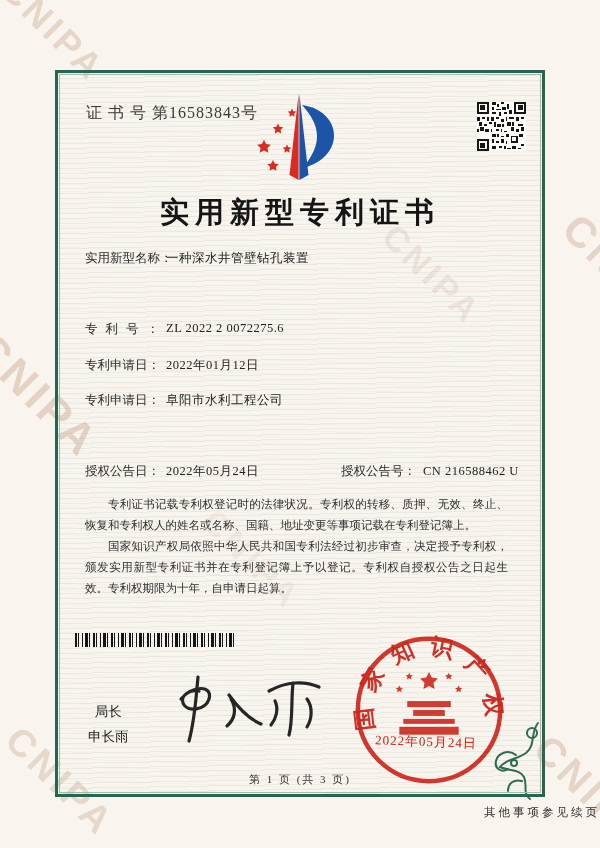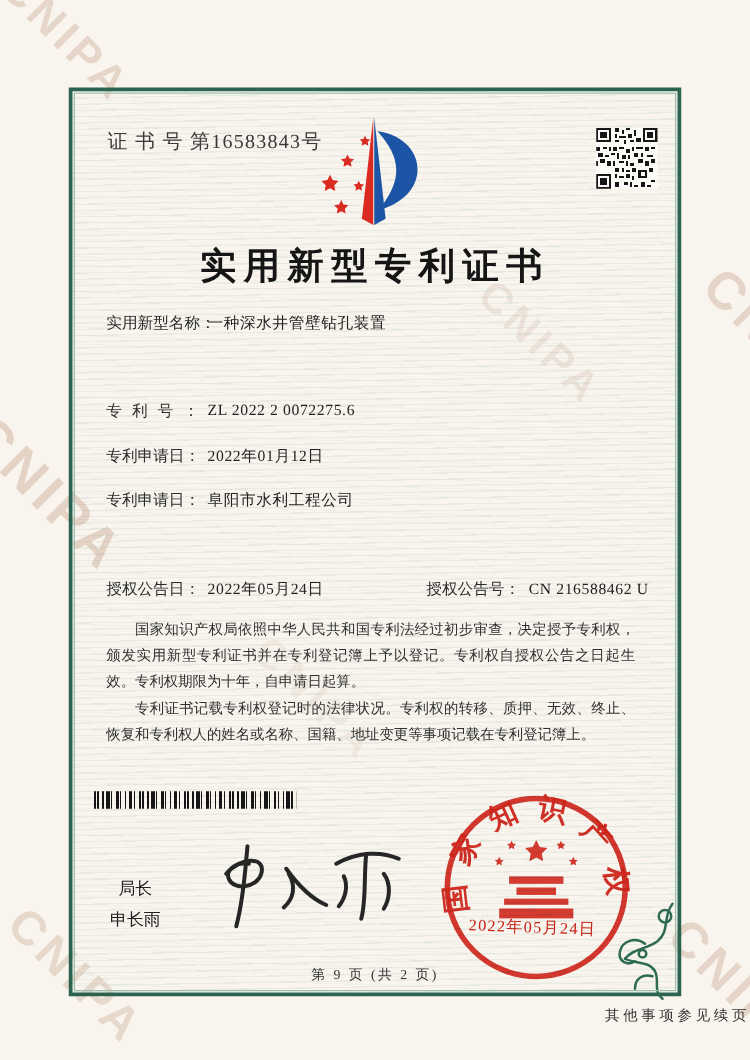--- a/index.html
+++ b/index.html
@@ -118,22 +118,22 @@
       <span class="flabel">专利申请日：</span><span class="fvalue">阜阳市水利工程公司</span>
     </div>
     <div class="frow" style="top:390px">
       <span class="flabel">授权公告日：</span><span class="fvalue">2022年05月24日</span>
       <span class="grant-col2">
         <span>授权公告号：</span><span class="fvalue">CN 216588462 U</span>
       </span>
     </div>
 
     <div class="paras">
+      <p>专利证书记载专利权登记时的法律状况。专利权的转移、质押、无效、终止、恢复和专利权人的姓名或名称、国籍、地址变更等事项记载在专利登记簿上。</p>
       <p>国家知识产权局依照中华人民共和国专利法经过初步审查，决定授予专利权，颁发实用新型专利证书并在专利登记簿上予以登记。专利权自授权公告之日起生效。专利权期限为十年，自申请日起算。</p>
-      <p>专利证书记载专利权登记时的法律状况。专利权的转移、质押、无效、终止、恢复和专利权人的姓名或名称、国籍、地址变更等事项记载在专利登记簿上。</p>
     </div>
 
     <div class="barcode"></div>
 
     <div class="signer">
       <div>局长</div>
       <div>申长雨</div>
     </div>
 
     <svg class="signature" width="190" height="80" viewBox="0 0 190 80">
@@ -142,21 +142,21 @@
         <path d="M55,8 C53,28 52,50 46,72"></path>
         <path d="M88,30 C94,40 92,50 84,57"></path>
         <path d="M86,26 C96,40 106,50 118,55"></path>
         <path d="M126,22 C144,12 162,12 176,18"></path>
         <path d="M150,14 C148,32 150,52 146,66"></path>
         <path d="M132,32 C136,40 133,50 128,56"></path>
         <path d="M164,30 C170,38 169,50 164,58"></path>
       </g>
     </svg>
 
-    <div class="page-info">第 9 页 (共 2 页)</div>
+    <div class="page-info">第 1 页 (共 3 页)</div>
 
     <svg class="ornament" width="74" height="84" viewBox="0 0 74 84">
       <g fill="none" stroke="#2e6b52" stroke-width="2" stroke-linecap="round">
         <path d="M64,4 C56,14 62,26 52,34 C44,40 32,40 26,48"></path>
         <path d="M26,48 C34,52 46,50 50,58 C54,66 48,74 56,80"></path>
         <path d="M42,36 C34,30 24,34 22,42 C20,50 28,54 34,50"></path>
         <path d="M48,62 C40,60 34,64 34,72"></path>
         <circle cx="58" cy="14" r="5"></circle>
         <circle cx="40" cy="44" r="3"></circle>
       </g>

